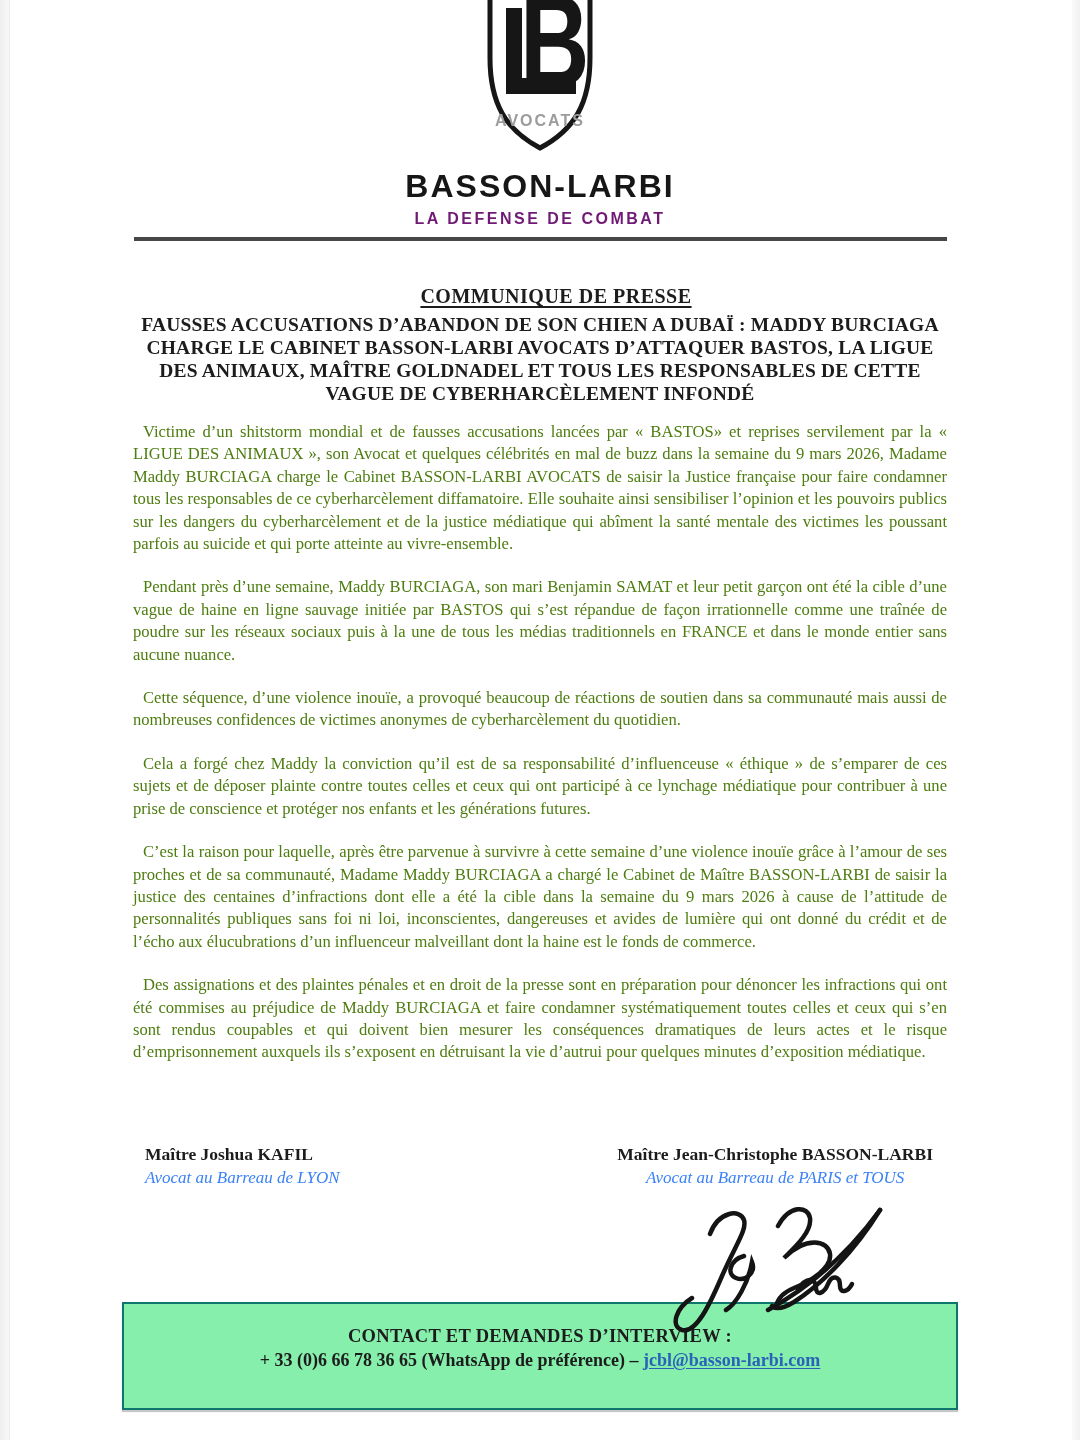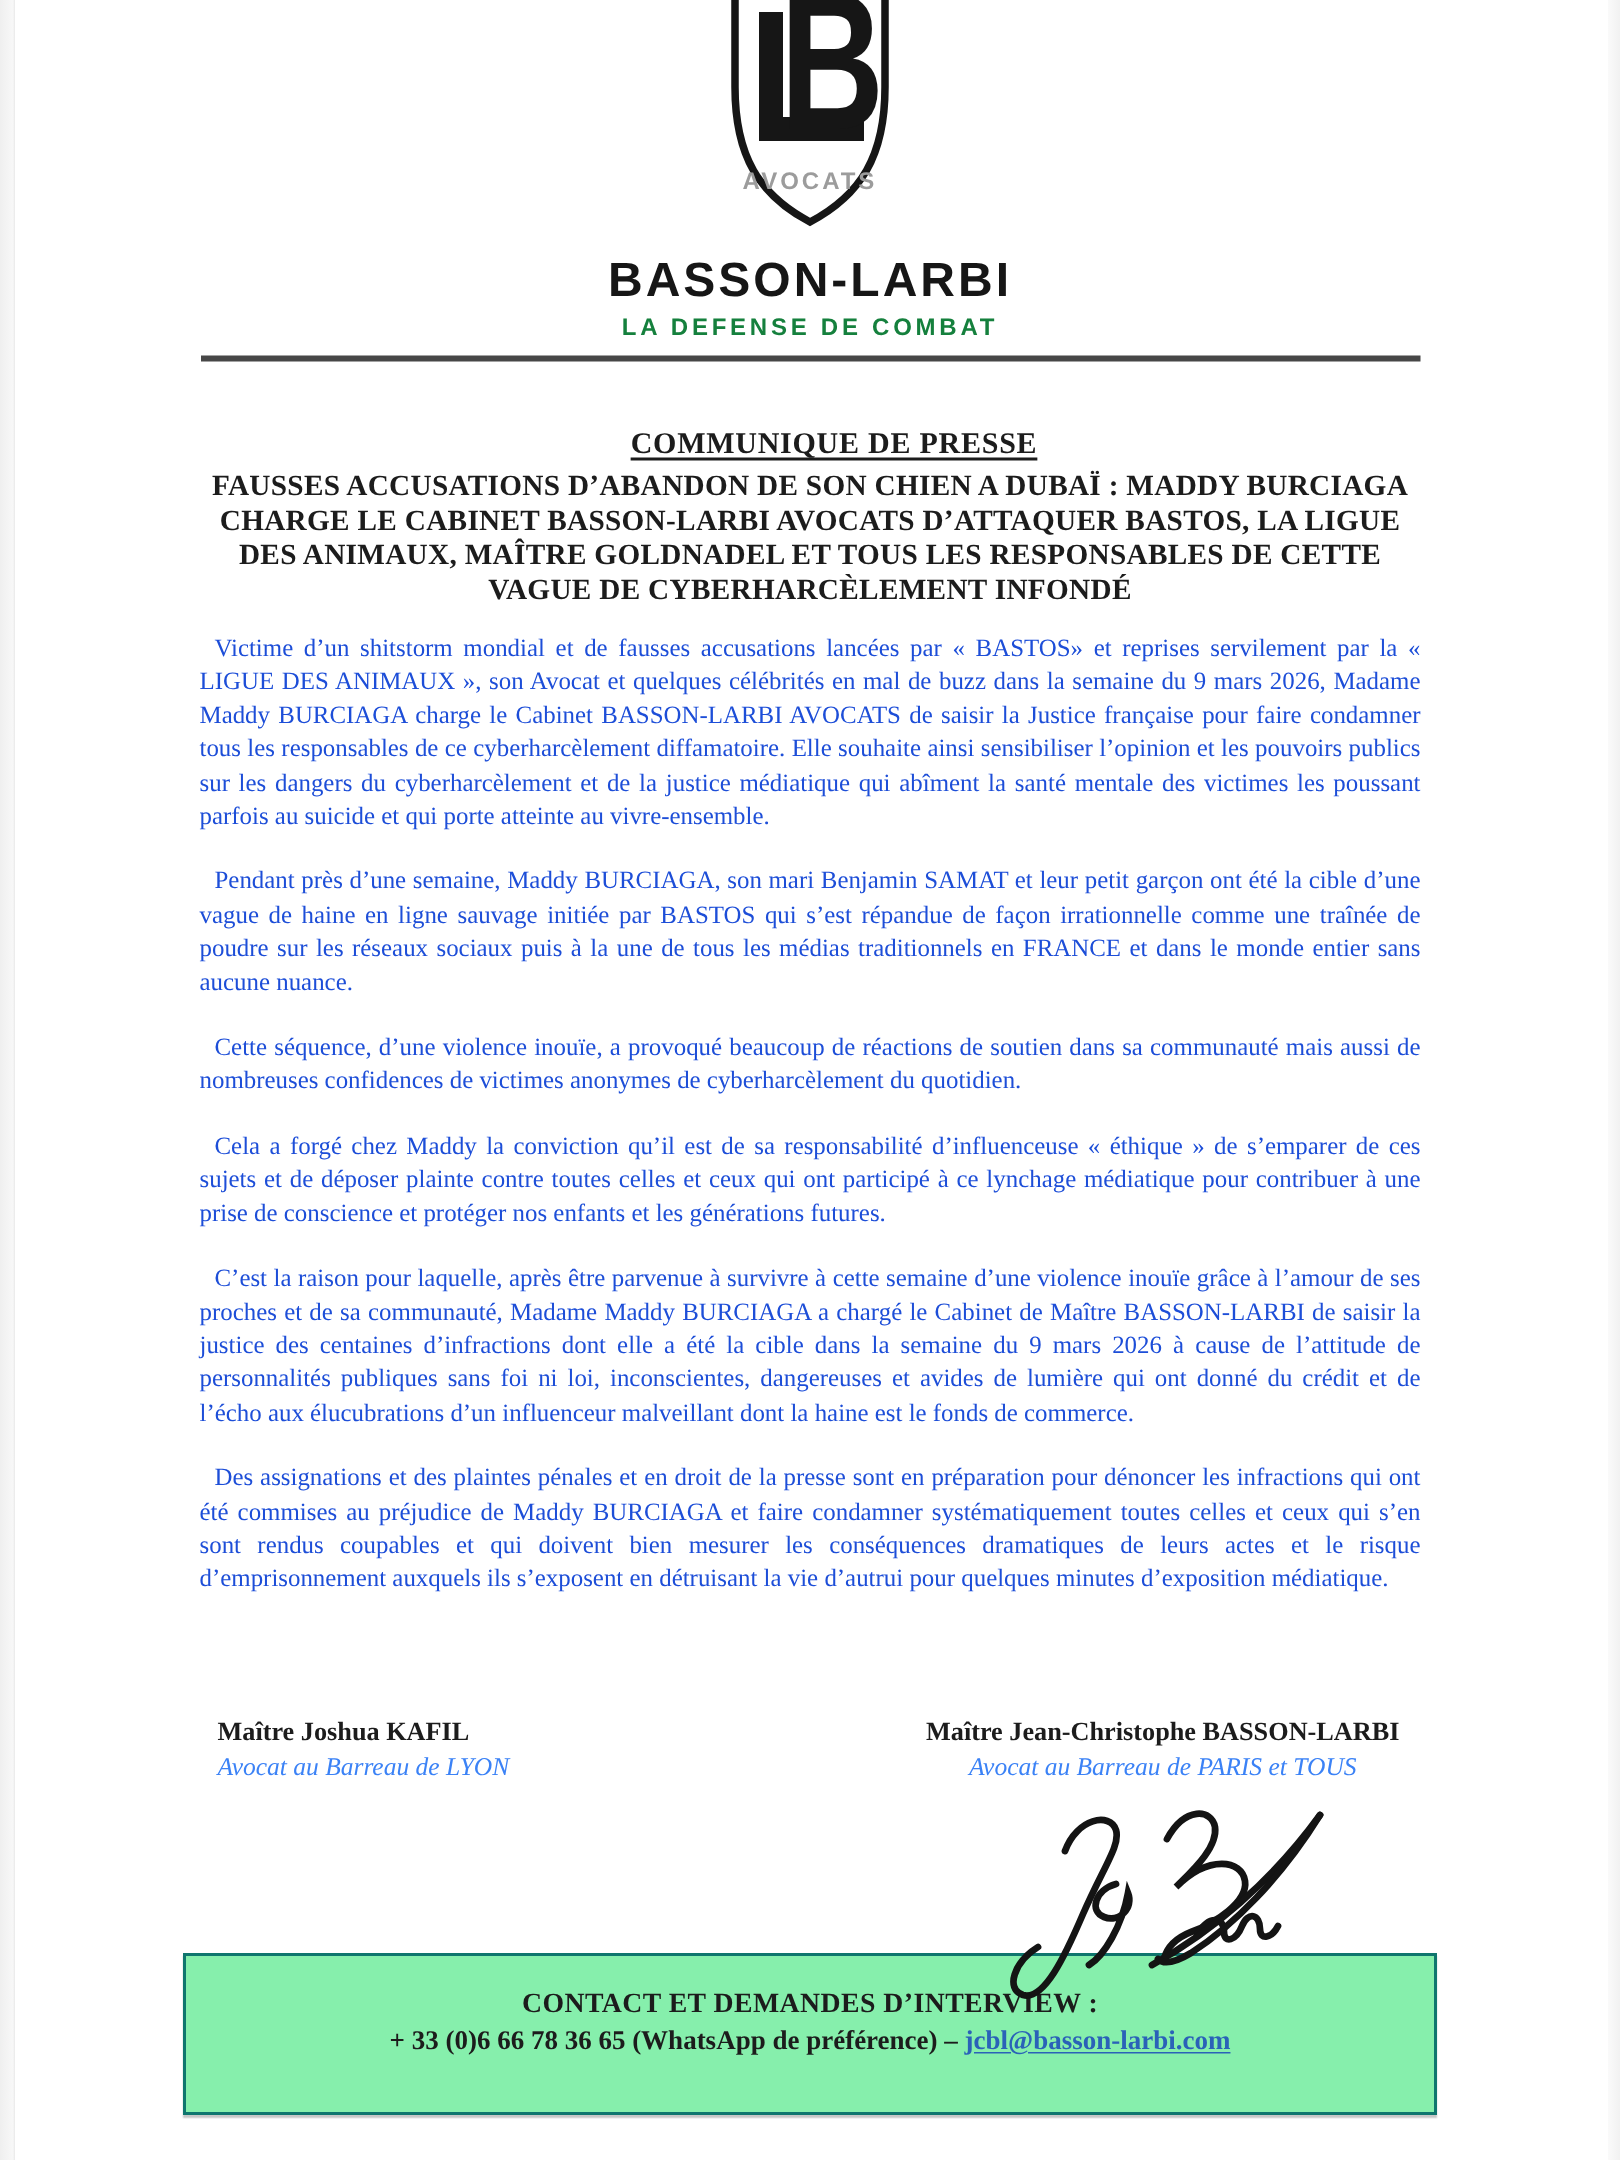--- a/index.html
+++ b/index.html
@@ -19,39 +19,39 @@
   
   .logo-svg{position:absolute;left:480px;top:-14px;width:120px;height:170px;}
   .firm-name{
     position:absolute;left:0;top:168px;width:1080px;text-align:center;
     font-family:"Liberation Sans", sans-serif;font-weight:bold;
     font-size:32px;letter-spacing:2px;color:#161616;
   }
   .firm-tagline{
     position:absolute;left:0;top:210px;width:1080px;text-align:center;
     font-family:"Liberation Sans", sans-serif;font-weight:bold;
-    font-size:16px;letter-spacing:2.5px;color:#15803d;
+    font-size:16px;letter-spacing:2.5px;color:#701a75;
   }
   .header-rule{
     position:absolute;left:134px;top:237px;width:813px;height:4px;background:#474747;
   }
   
   .doc-title{
     position:absolute;left:0;top:269px;width:1080px;text-align:center;
     font-size:20px;font-weight:bold;letter-spacing:0.5px;
   }
   .doc-title span{text-decoration:underline;text-underline-offset:3px;}
   .headline{
     position:absolute;left:110px;top:313px;width:860px;text-align:center;
     font-size:19.5px;font-weight:bold;line-height:23px;letter-spacing:0.2px;
   }
   
   .body-copy{
     position:absolute;left:133px;top:421px;width:814px;
-    font-size:16.6px;line-height:22.4px;text-align:justify;color:#1d4ed8;
+    font-size:16.6px;line-height:22.4px;text-align:justify;color:#4d7c0f;
   }
   .body-copy p{margin:0 0 21px 0;text-indent:10px;}
   
   .sig-row{
     position:absolute;left:133px;top:1142px;width:814px;
     display:flex;justify-content:space-between;
   }
   .sig-col-left{padding-left:12px;text-align:left;}
   .sig-col-right{padding-right:14px;text-align:center;}
   .sig-name{font-size:17.5px;font-weight:bold;line-height:24px;}

